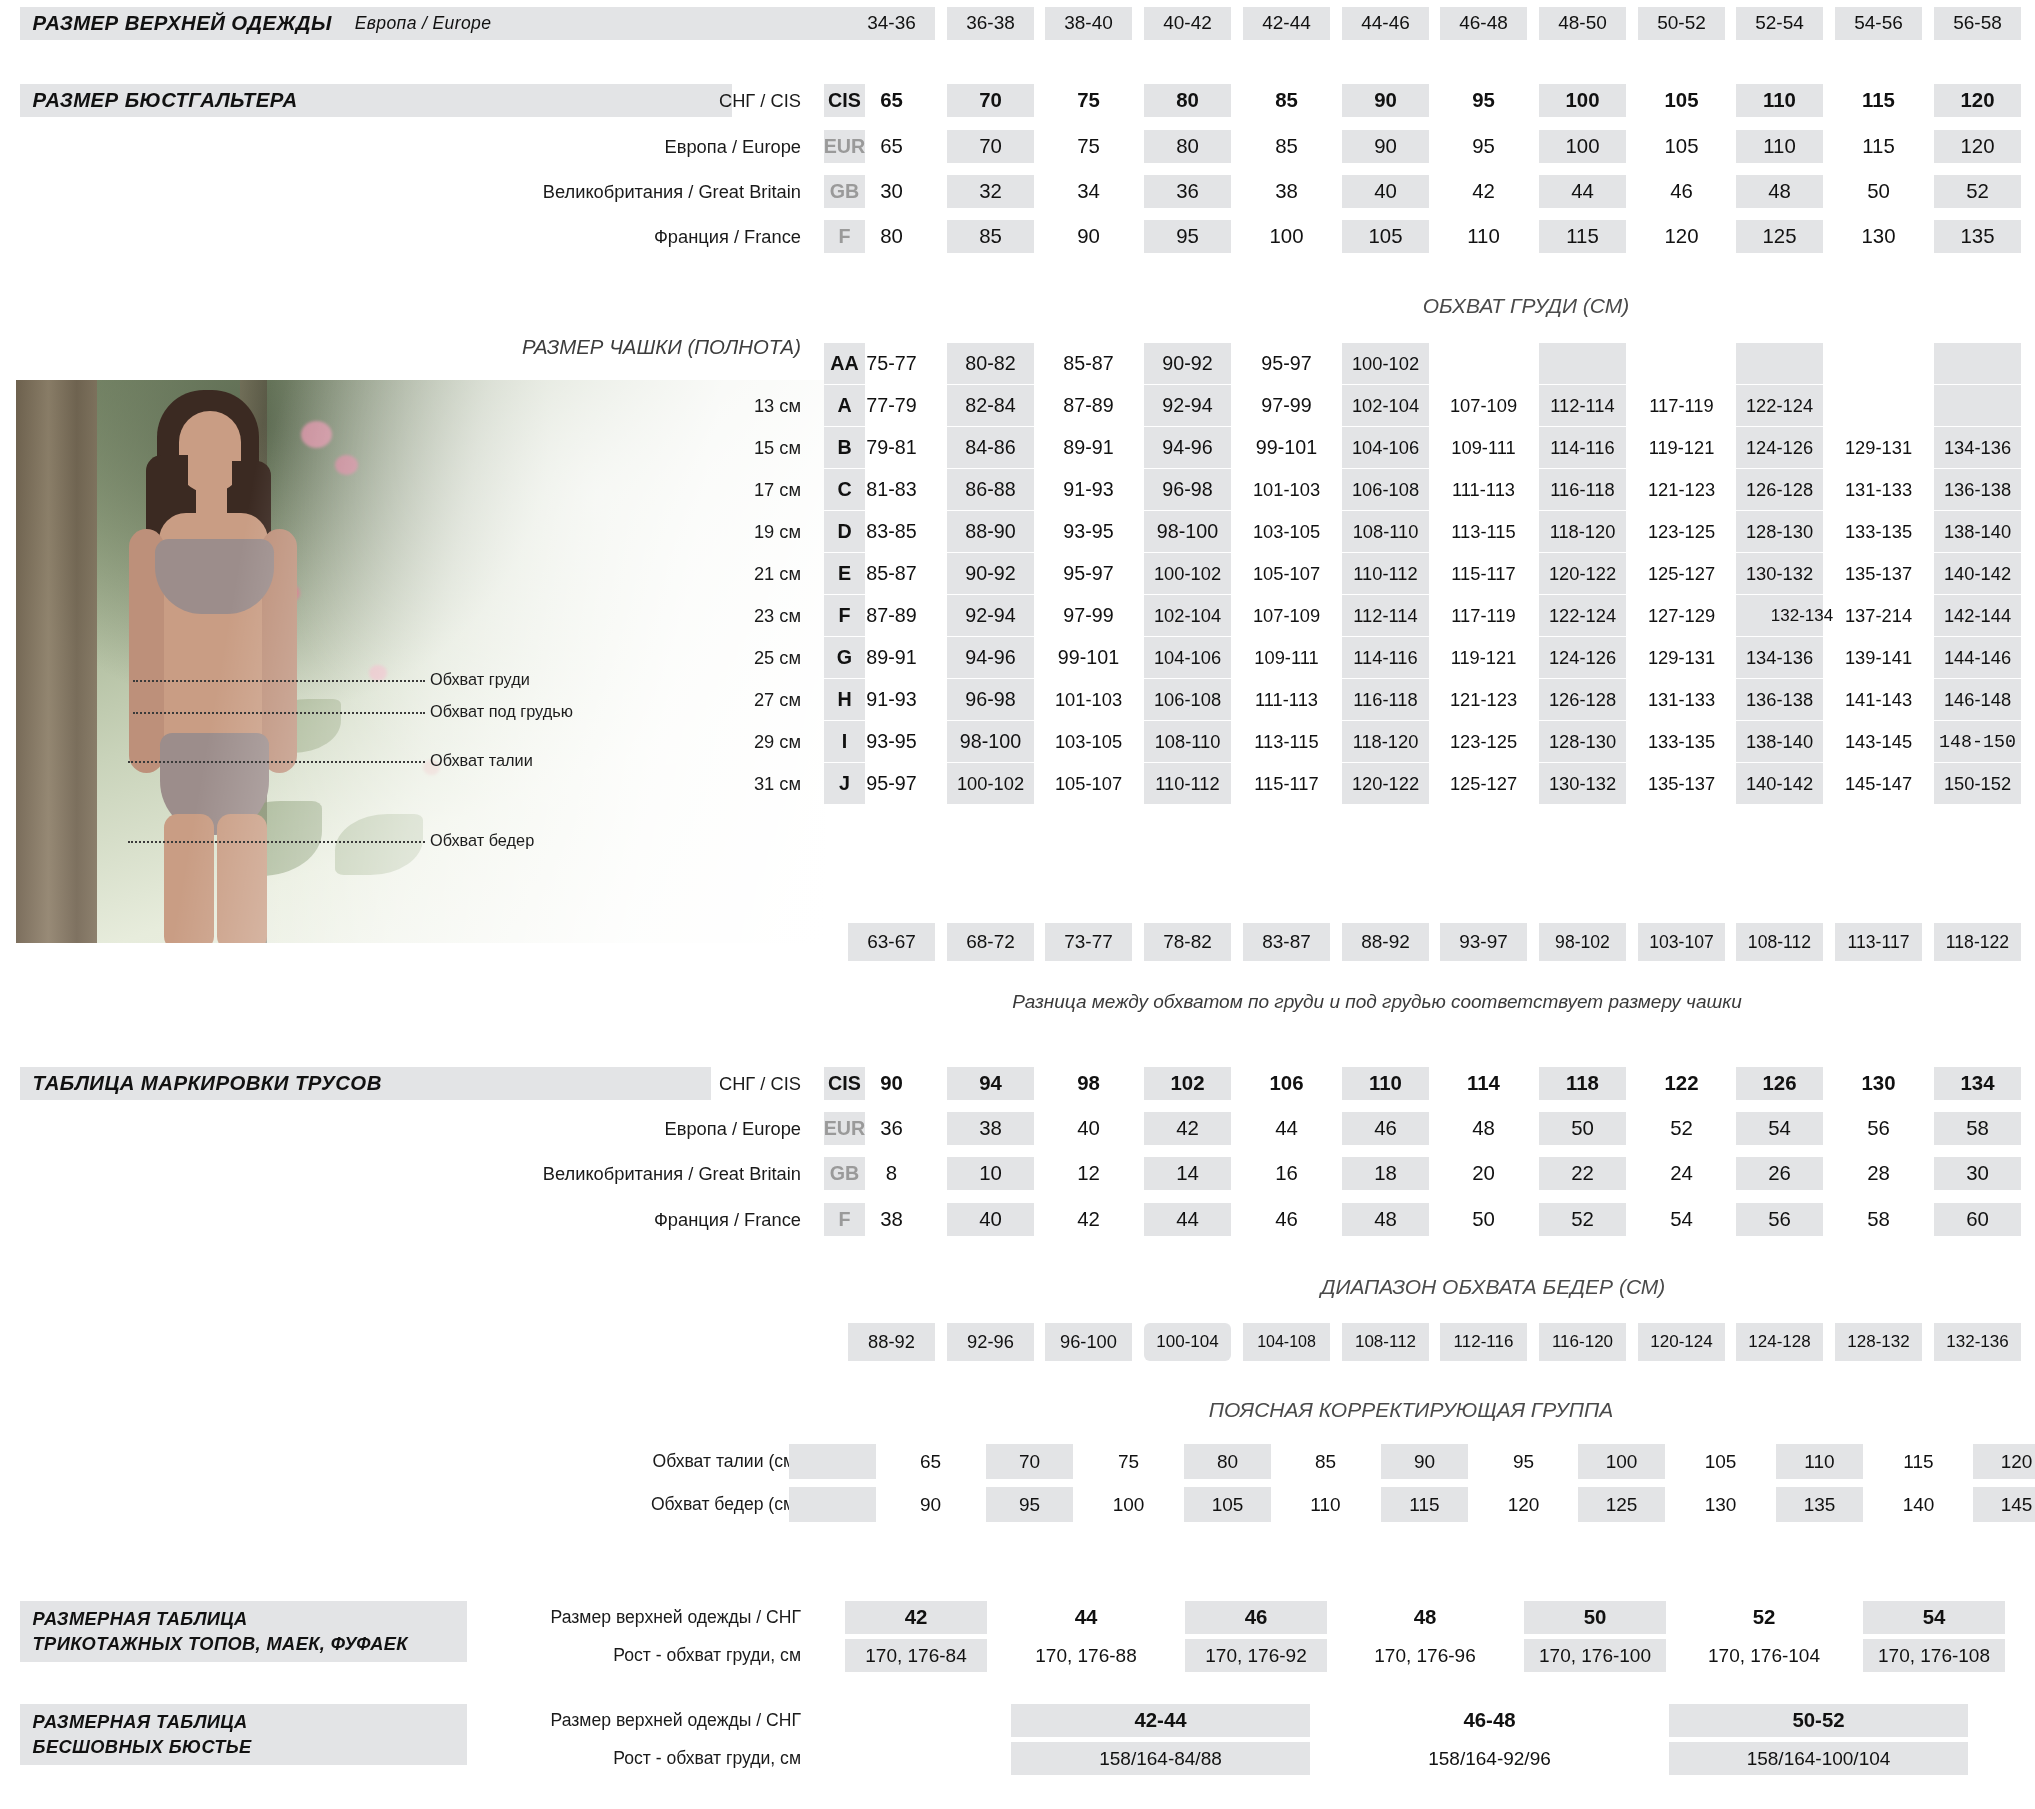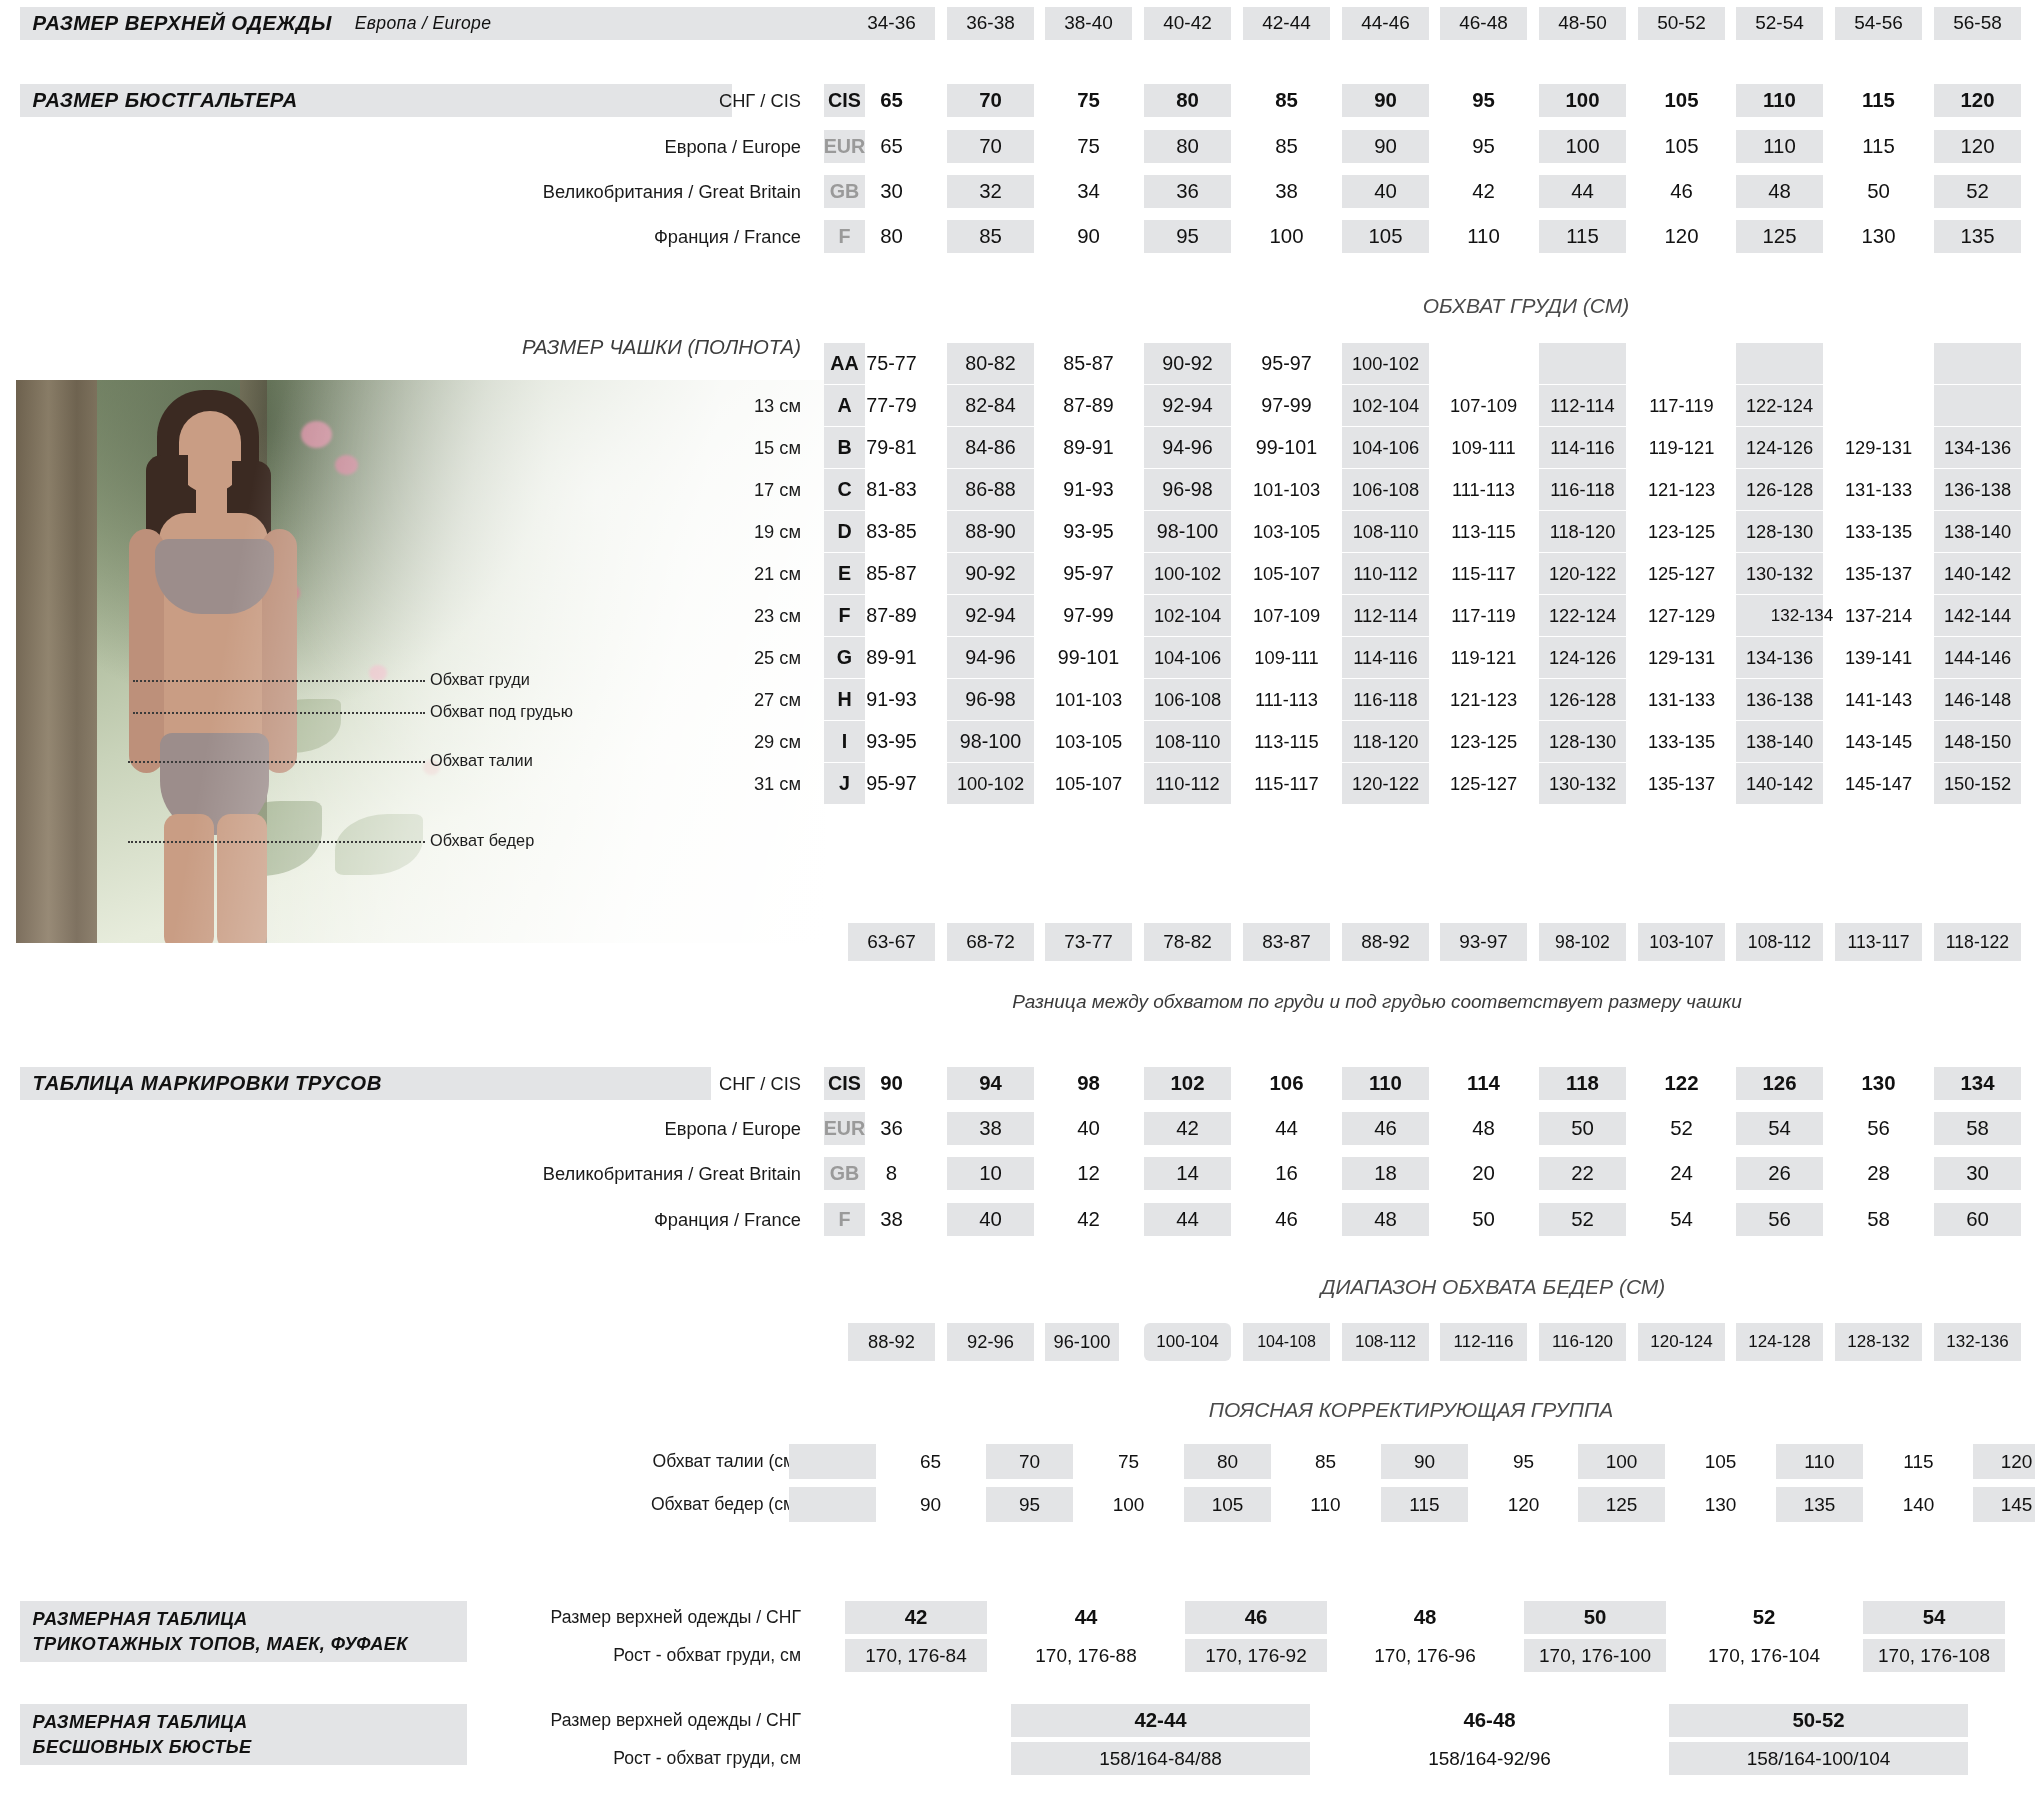--- a/index.html
+++ b/index.html
@@ -393,21 +393,21 @@
       <div class="cell sh" style="left: 947px; top: 721px; width: 87px; height: 41px; font-size: 19.7px;">98-100</div>
       <div class="cell" style="left: 1045px; top: 721px; width: 87px; height: 41px; font-size: 18.3px;">103-105</div>
       <div class="cell sh" style="left: 1144px; top: 721px; width: 87px; height: 41px; font-size: 18.3px;">108-110</div>
       <div class="cell" style="left: 1243px; top: 721px; width: 87px; height: 41px; font-size: 18.3px;">113-115</div>
       <div class="cell sh" style="left: 1342px; top: 721px; width: 87px; height: 41px; font-size: 18.3px;">118-120</div>
       <div class="cell" style="left: 1440px; top: 721px; width: 87px; height: 41px; font-size: 18.3px;">123-125</div>
       <div class="cell sh" style="left: 1539px; top: 721px; width: 87px; height: 41px; font-size: 18.3px;">128-130</div>
       <div class="cell" style="left: 1638px; top: 721px; width: 87px; height: 41px; font-size: 18.3px;">133-135</div>
       <div class="cell sh" style="left: 1736px; top: 721px; width: 87px; height: 41px; font-size: 18.3px;">138-140</div>
       <div class="cell" style="left: 1835px; top: 721px; width: 87px; height: 41px; font-size: 18.3px;">143-145</div>
-      <div class="cell sh" style="left: 1934px; top: 721px; width: 87px; height: 41px; font-size: 18.3px;">148-150</div>
+      <div class="cell sh" style="left: 1934px; top: 721px; width: 87px; height: 41px; font-size: 18.3px; font-family: Liberation Mono, monospace;">148-150</div>
       <div class="rowlabel" style="left: 645px; top: 763px; width: 156px; line-height: 41px; font-size: 18.3px;">31 см</div>
       <div class="cell sh" style="left: 824px; top: 763px; width: 41px; height: 41px; font-size: 19.7px; font-weight: 700; color: rgb(17, 17, 17);">J</div>
       <div class="cell" style="left: 848px; top: 763px; width: 87px; height: 41px; font-size: 19.7px;">95-97</div>
       <div class="cell sh" style="left: 947px; top: 763px; width: 87px; height: 41px; font-size: 18.3px;">100-102</div>
       <div class="cell" style="left: 1045px; top: 763px; width: 87px; height: 41px; font-size: 18.3px;">105-107</div>
       <div class="cell sh" style="left: 1144px; top: 763px; width: 87px; height: 41px; font-size: 18.3px;">110-112</div>
       <div class="cell" style="left: 1243px; top: 763px; width: 87px; height: 41px; font-size: 18.3px;">115-117</div>
       <div class="cell sh" style="left: 1342px; top: 763px; width: 87px; height: 41px; font-size: 18.3px;">120-122</div>
       <div class="cell" style="left: 1440px; top: 763px; width: 87px; height: 41px; font-size: 18.3px;">125-127</div>
       <div class="cell sh" style="left: 1539px; top: 763px; width: 87px; height: 41px; font-size: 18.3px;">130-132</div>
@@ -484,21 +484,21 @@
       <div class="cell" style="left: 1440px; top: 1203px; width: 87px; height: 33px; font-size: 20.4px;">50</div>
       <div class="cell sh" style="left: 1539px; top: 1203px; width: 87px; height: 33px; font-size: 20.4px;">52</div>
       <div class="cell" style="left: 1638px; top: 1203px; width: 87px; height: 33px; font-size: 20.4px;">54</div>
       <div class="cell sh" style="left: 1736px; top: 1203px; width: 87px; height: 33px; font-size: 20.4px;">56</div>
       <div class="cell" style="left: 1835px; top: 1203px; width: 87px; height: 33px; font-size: 20.4px;">58</div>
       <div class="cell sh" style="left: 1934px; top: 1203px; width: 87px; height: 33px; font-size: 20.4px;">60</div>
     </div>
   <div class="tblwrap" id="grid-hips">
       <div class="cell sh" style="left: 848px; top: 1323px; width: 87px; height: 38px; font-size: 18.3px;">88-92</div>
       <div class="cell sh" style="left: 947px; top: 1323px; width: 87px; height: 38px; font-size: 18.3px;">92-96</div>
-      <div class="cell sh" style="left: 1045px; top: 1323px; width: 74px; height: 38px; font-size: 18.3px;">96-100</div>
+      <div class="cell sh" style="left: 1045px; top: 1323px; width: 87px; height: 38px; font-size: 18.3px;">96-100</div>
       <div class="cell sh" style="left: 1144px; top: 1323px; width: 87px; height: 38px; font-size: 17px; border-radius: 6px;">100-104</div>
       <div class="cell sh" style="left: 1243px; top: 1323px; width: 87px; height: 38px; font-size: 16px;">104-108</div>
       <div class="cell sh" style="left: 1342px; top: 1323px; width: 87px; height: 38px; font-size: 17px;">108-112</div>
       <div class="cell sh" style="left: 1440px; top: 1323px; width: 87px; height: 38px; font-size: 17px;">112-116</div>
       <div class="cell sh" style="left: 1539px; top: 1323px; width: 87px; height: 38px; font-size: 17px;">116-120</div>
       <div class="cell sh" style="left: 1638px; top: 1323px; width: 87px; height: 38px; font-size: 17px;">120-124</div>
       <div class="cell sh" style="left: 1736px; top: 1323px; width: 87px; height: 38px; font-size: 17px;">124-128</div>
       <div class="cell sh" style="left: 1835px; top: 1323px; width: 87px; height: 38px; font-size: 17px;">128-132</div>
       <div class="cell sh" style="left: 1934px; top: 1323px; width: 87px; height: 38px; font-size: 17px;">132-136</div>
     </div>

